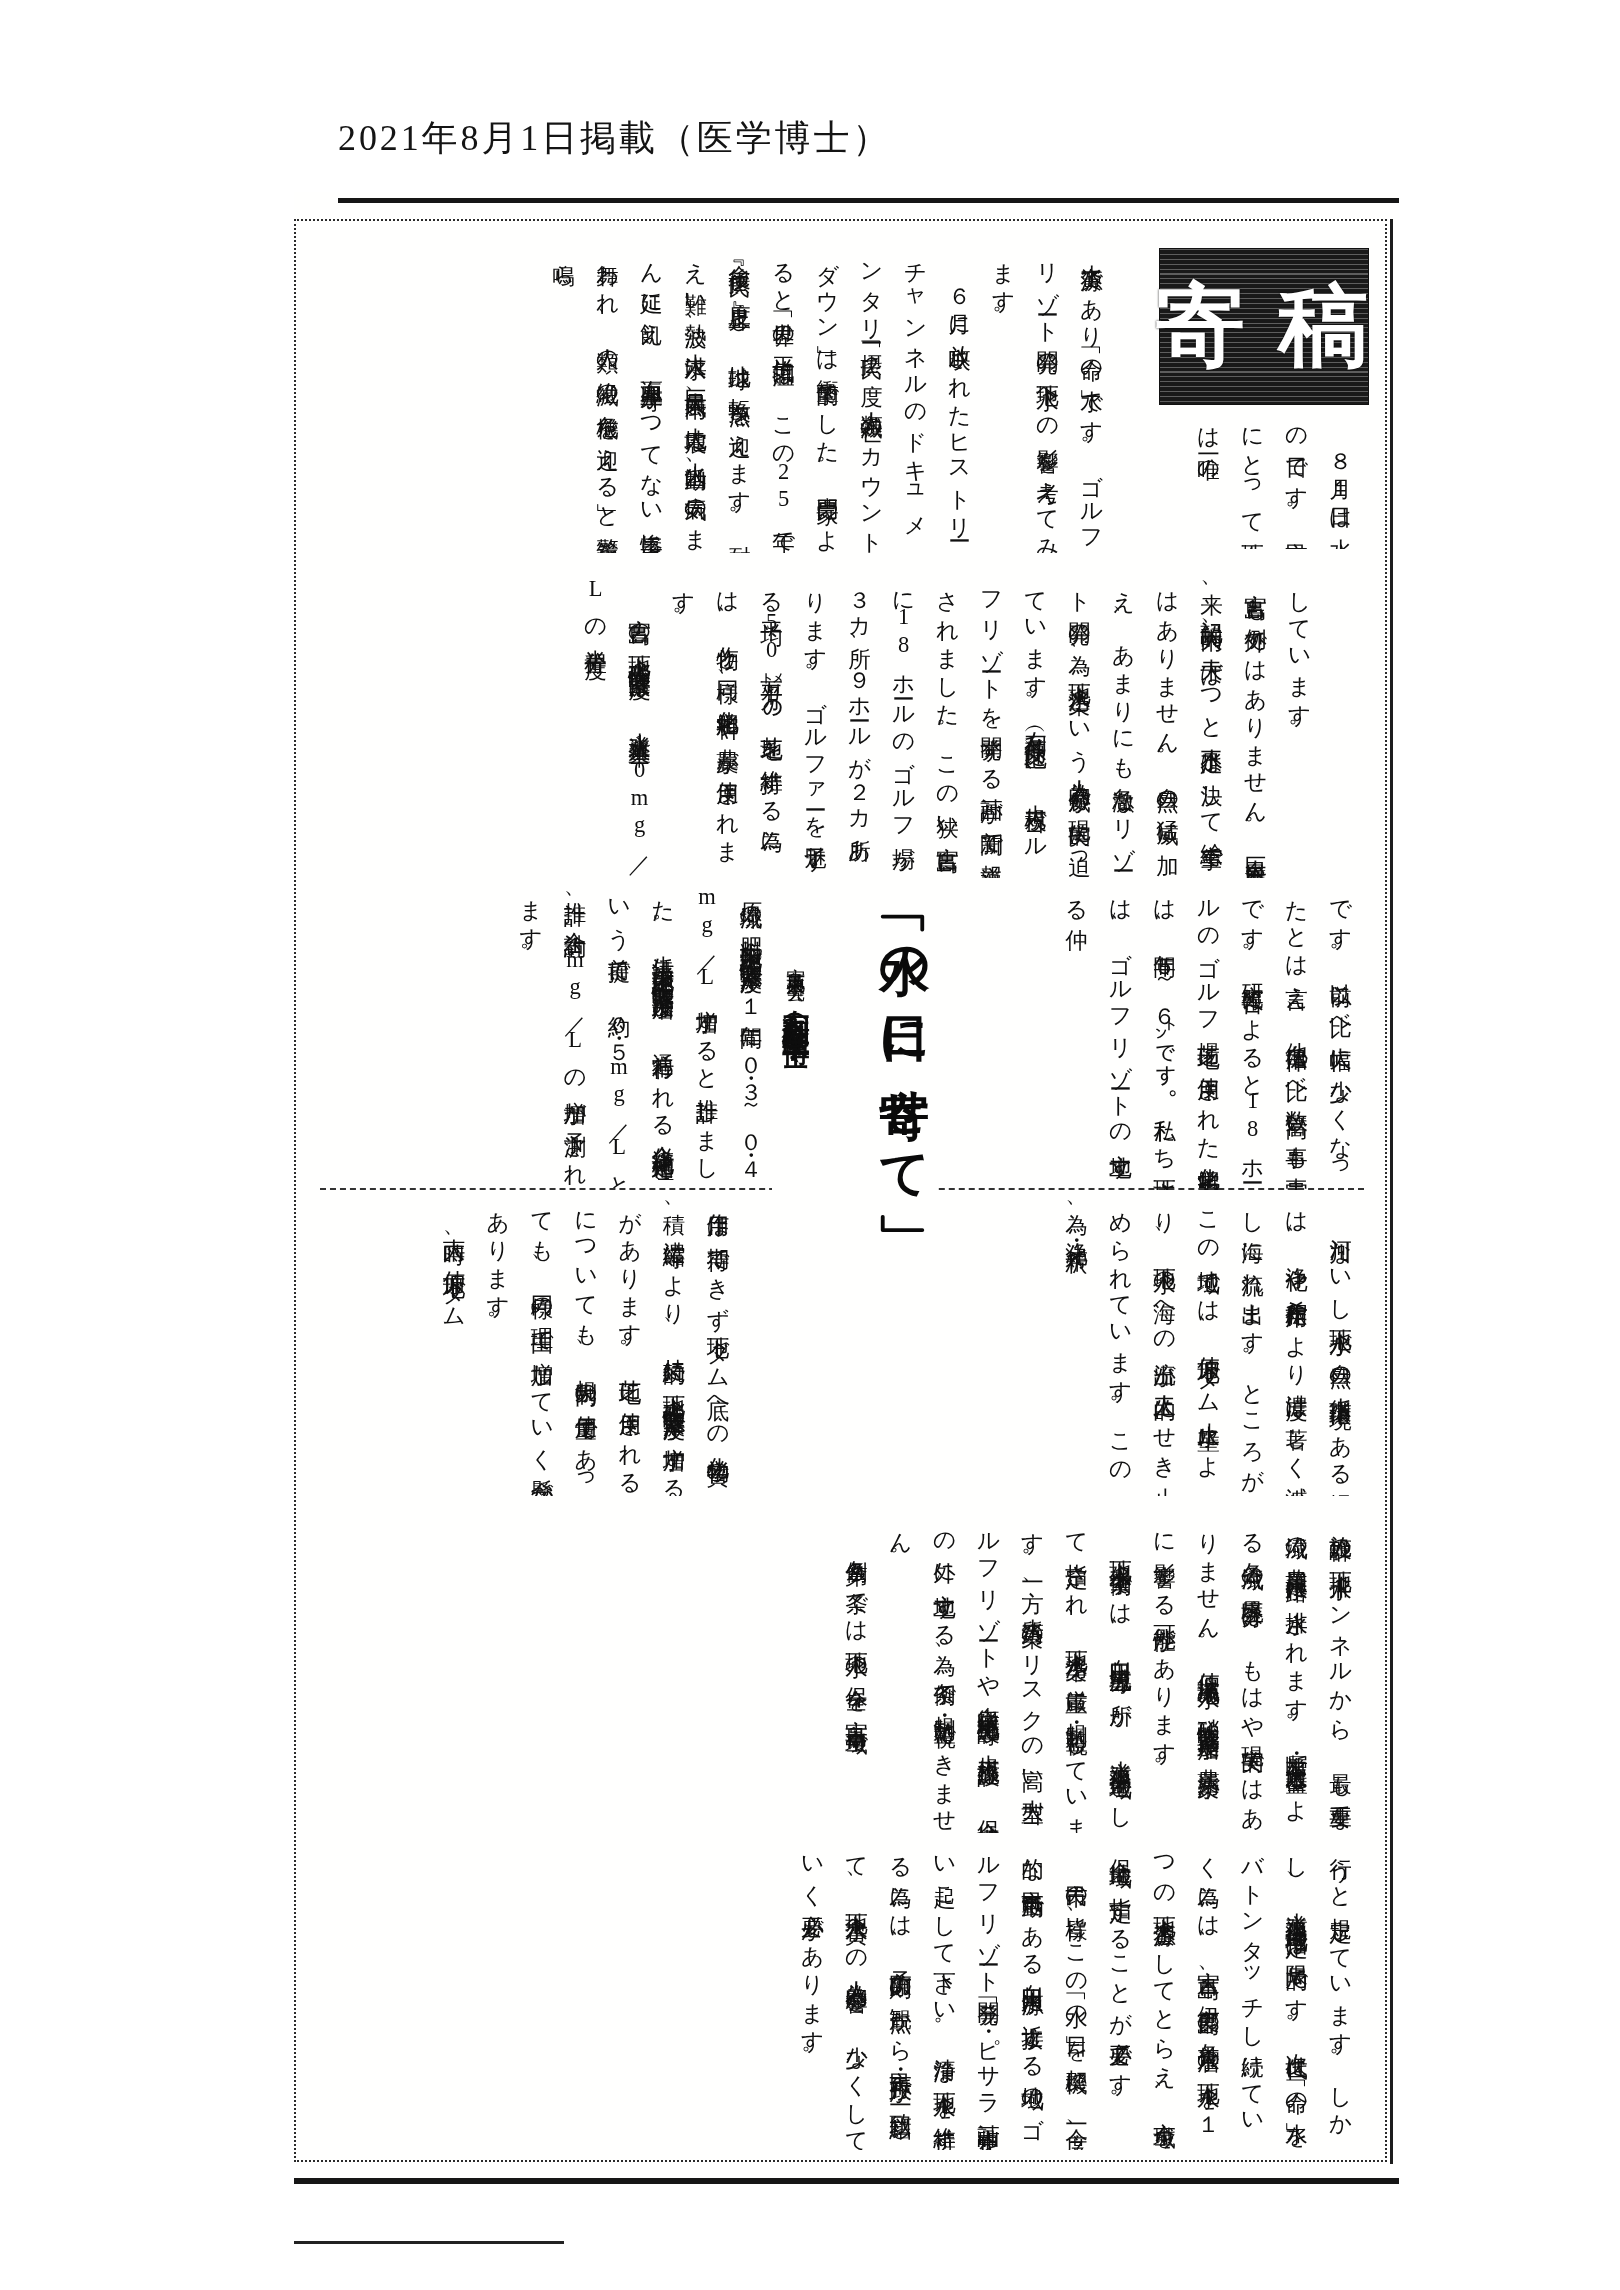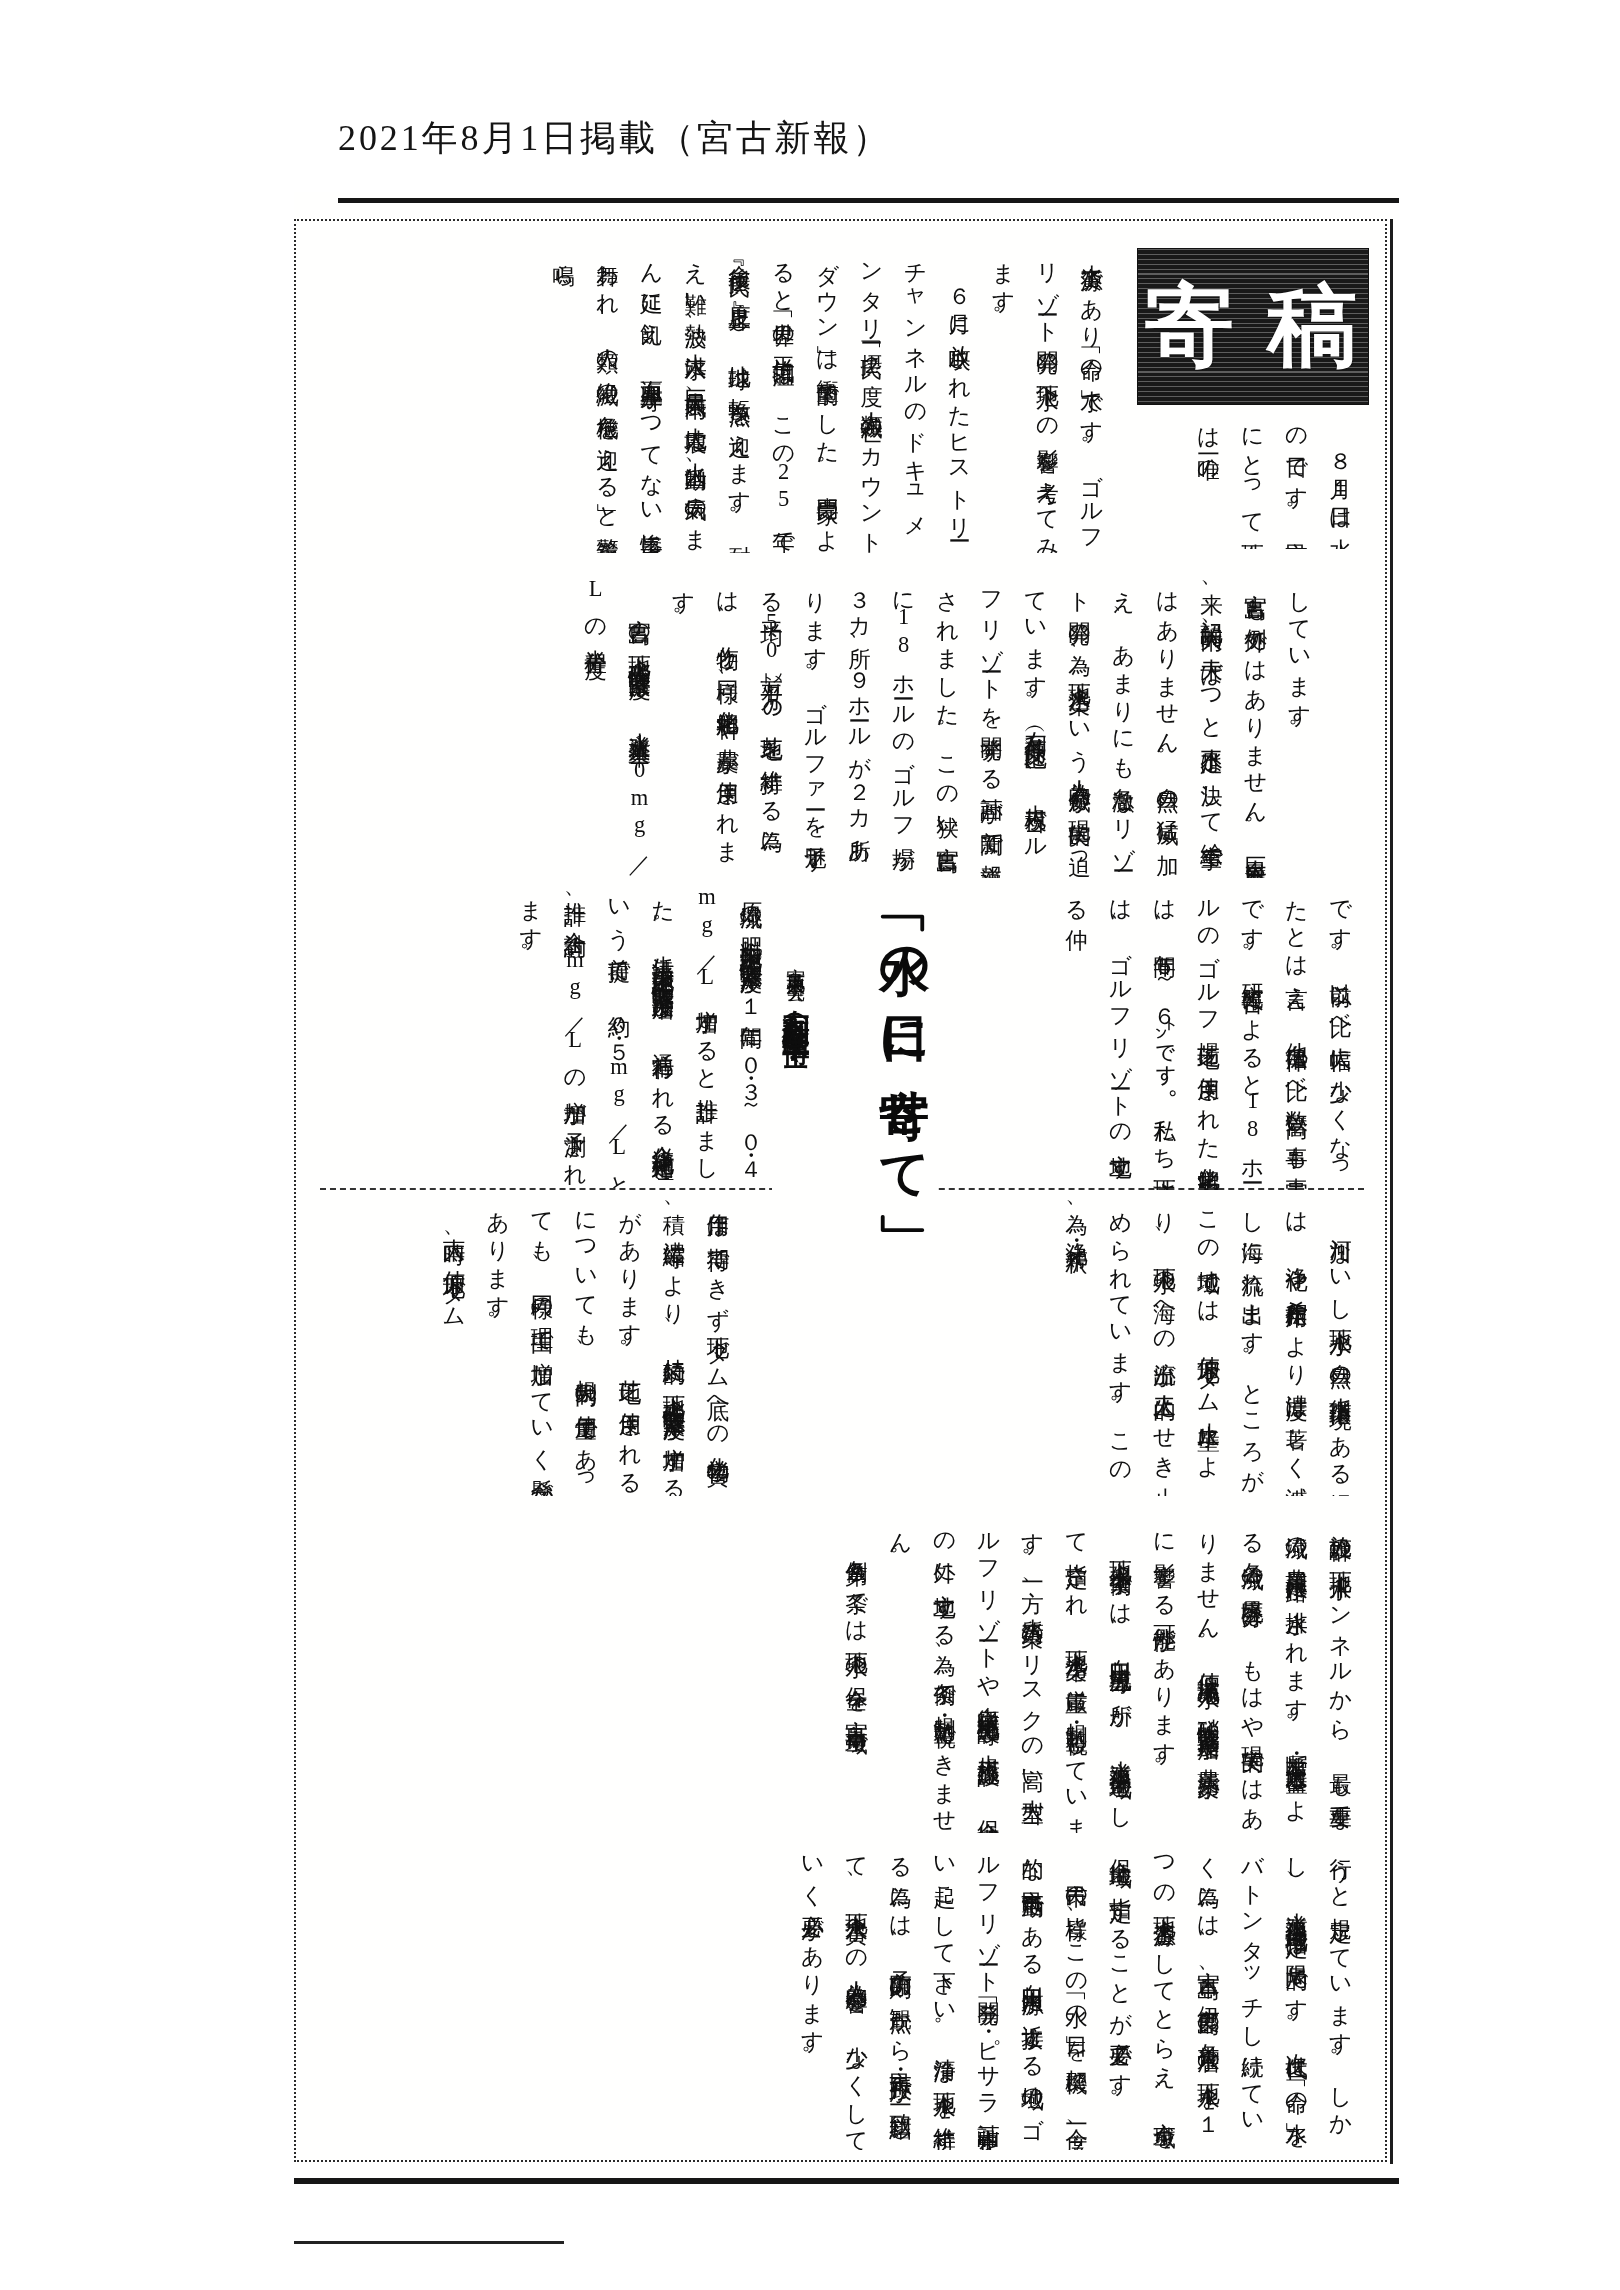--- a/index.html
+++ b/index.html
@@ -29,21 +29,21 @@
   .border-dotted{
     position:absolute;left:0;right:11.8px;top:27.4px;bottom:21.6px;
     border:2.9px dotted #2a2a2a;
   }
   .edge-right-solid{position:absolute;right:5.9px;top:27.4px;bottom:19.6px;width:2.9px;background:#1d1d1d;}
   .rule-bottom-solid{position:absolute;left:0;right:0;bottom:0;height:5.9px;background:#161616;}
   .artifact-line{position:absolute;left:0;top:2049px;width:270px;height:2.9px;background:#222;}
 
   
   .kicker-box{
-    position:absolute;right:31px;top:57px;width:230px;height:155px;
+    position:absolute;right:31px;top:57px;width:208px;height:155px;
     background:
       repeating-linear-gradient(180deg, rgba(255,255,255,.30) 0 1px, rgba(255,255,255,0) 1px 4.9px),
       #191919;
     display:flex;align-items:center;justify-content:center;
     box-shadow:0 0 0 1px #111;
   }
   .kicker-label{
     color:#fff;font-weight:bold;font-size:90px;line-height:1;
     letter-spacing:33px;margin-left:29px;white-space:nowrap;
     text-shadow:0 0 2px #000;
@@ -88,21 +88,21 @@
     position:absolute;left:5.9px;top:63px;height:495px;
     writing-mode:vertical-rl;text-orientation:upright;
     white-space:nowrap;color:#0d0d0d;
   }
   .byline-org{font-size:18.6px;letter-spacing:2px;}
   .byline-name{font-size:27.4px;font-weight:bold;letter-spacing:3.9px;}
 </style>
 </head>
 <body>
 
-<div class="page-caption">2021年8月1日掲載（宮古新報）</div>
+<div class="page-caption">2021年8月1日掲載（医学博士）</div>
 
 <div class="clipping">
 
   <div class="rule-top-solid"></div>
   <div class="border-dotted"></div>
   <div class="edge-right-solid"></div>
   <div class="rule-bottom-solid"></div>
   <div class="artifact-line"></div>
 
   <div class="kicker-box">

